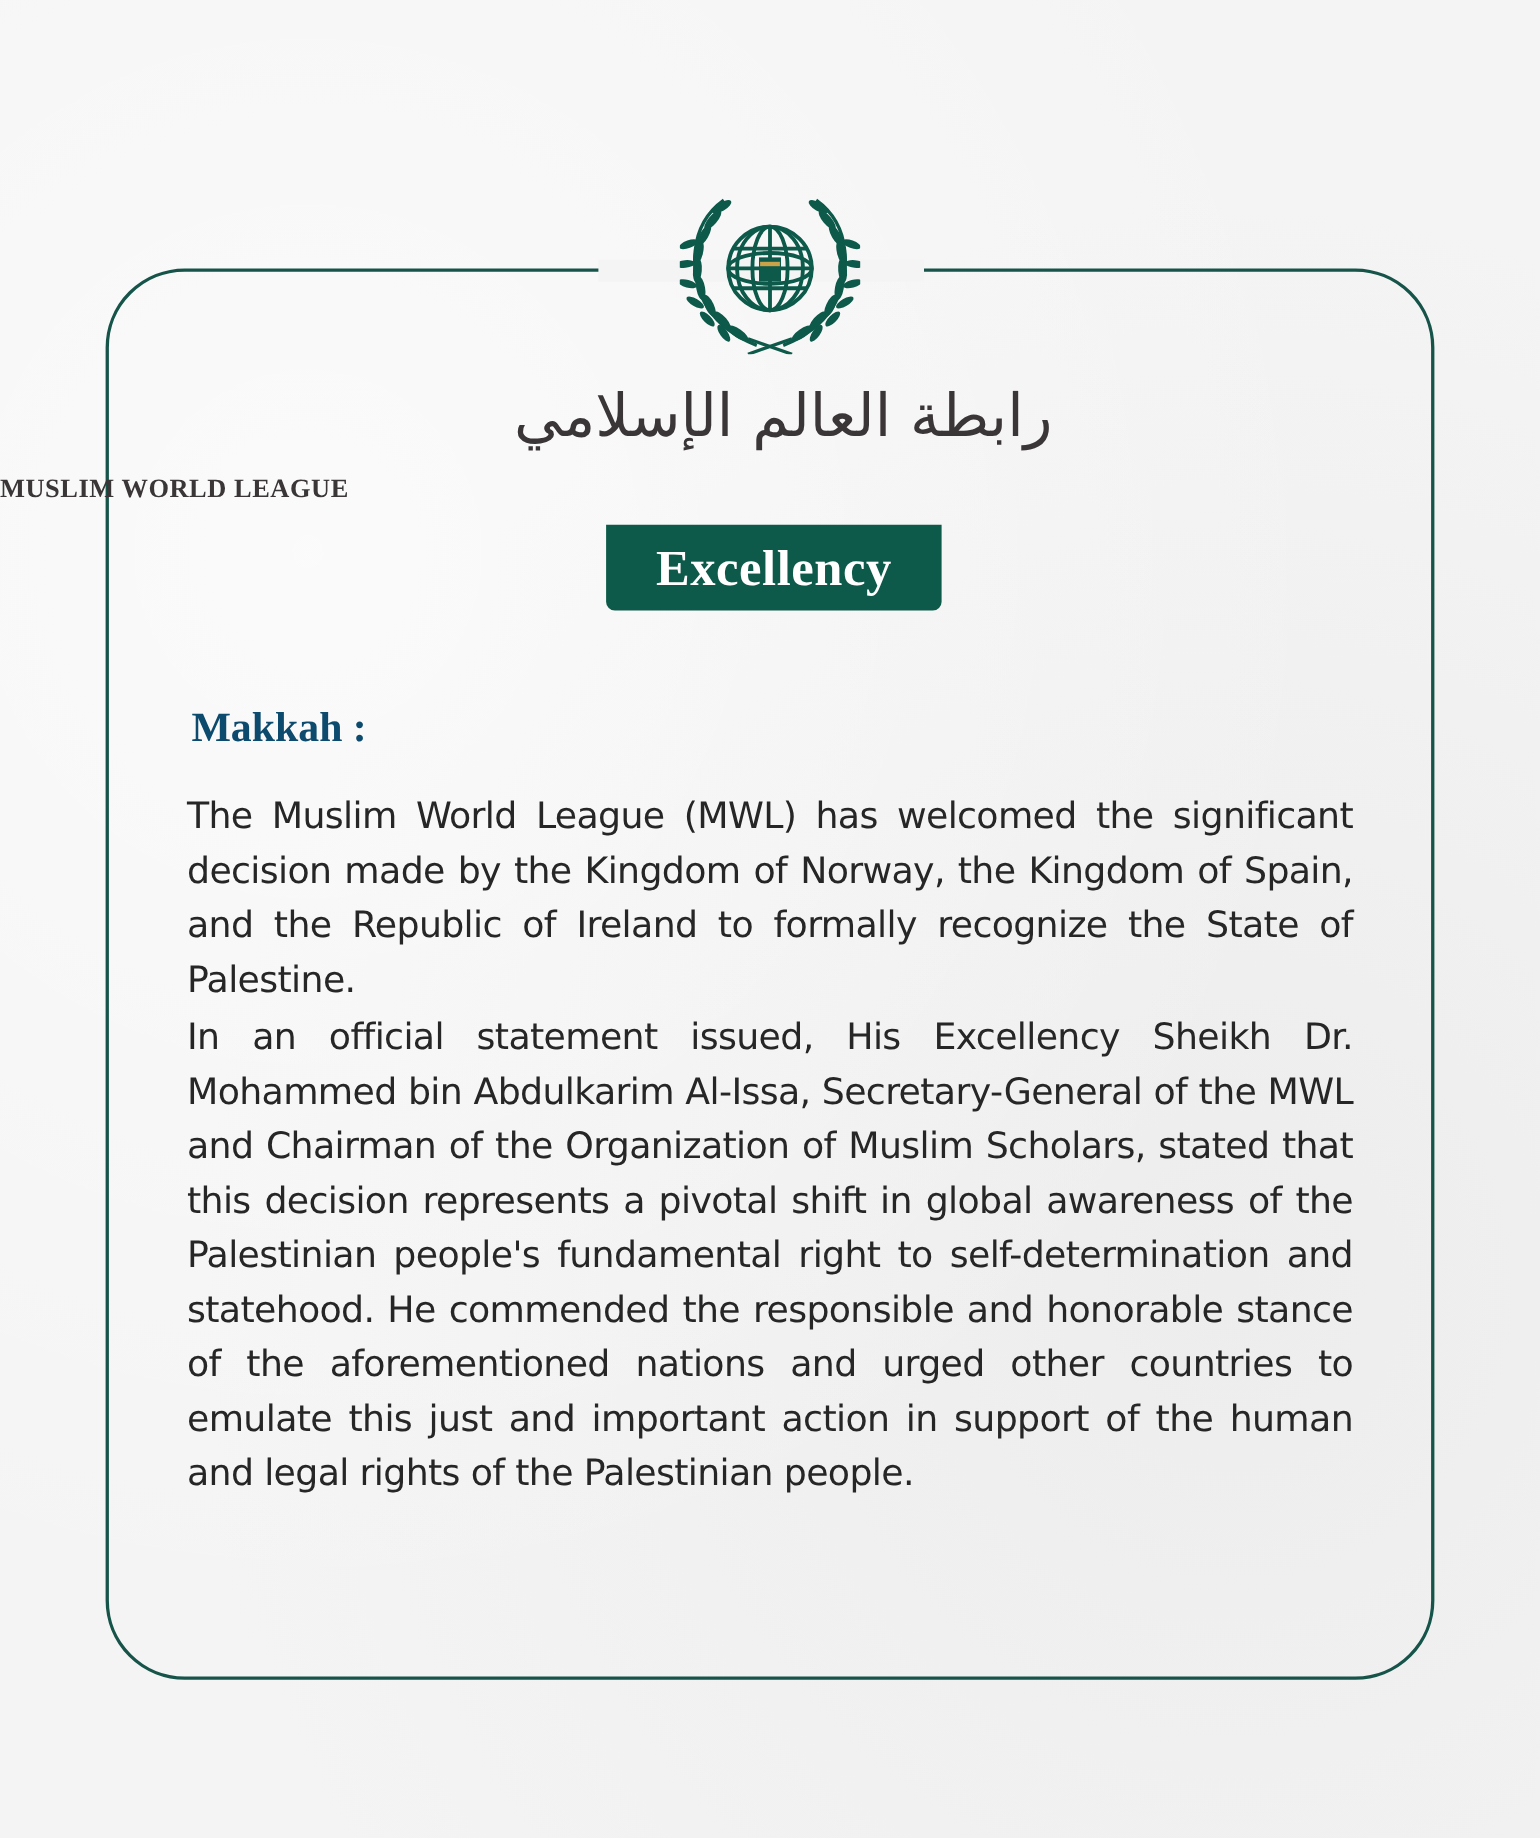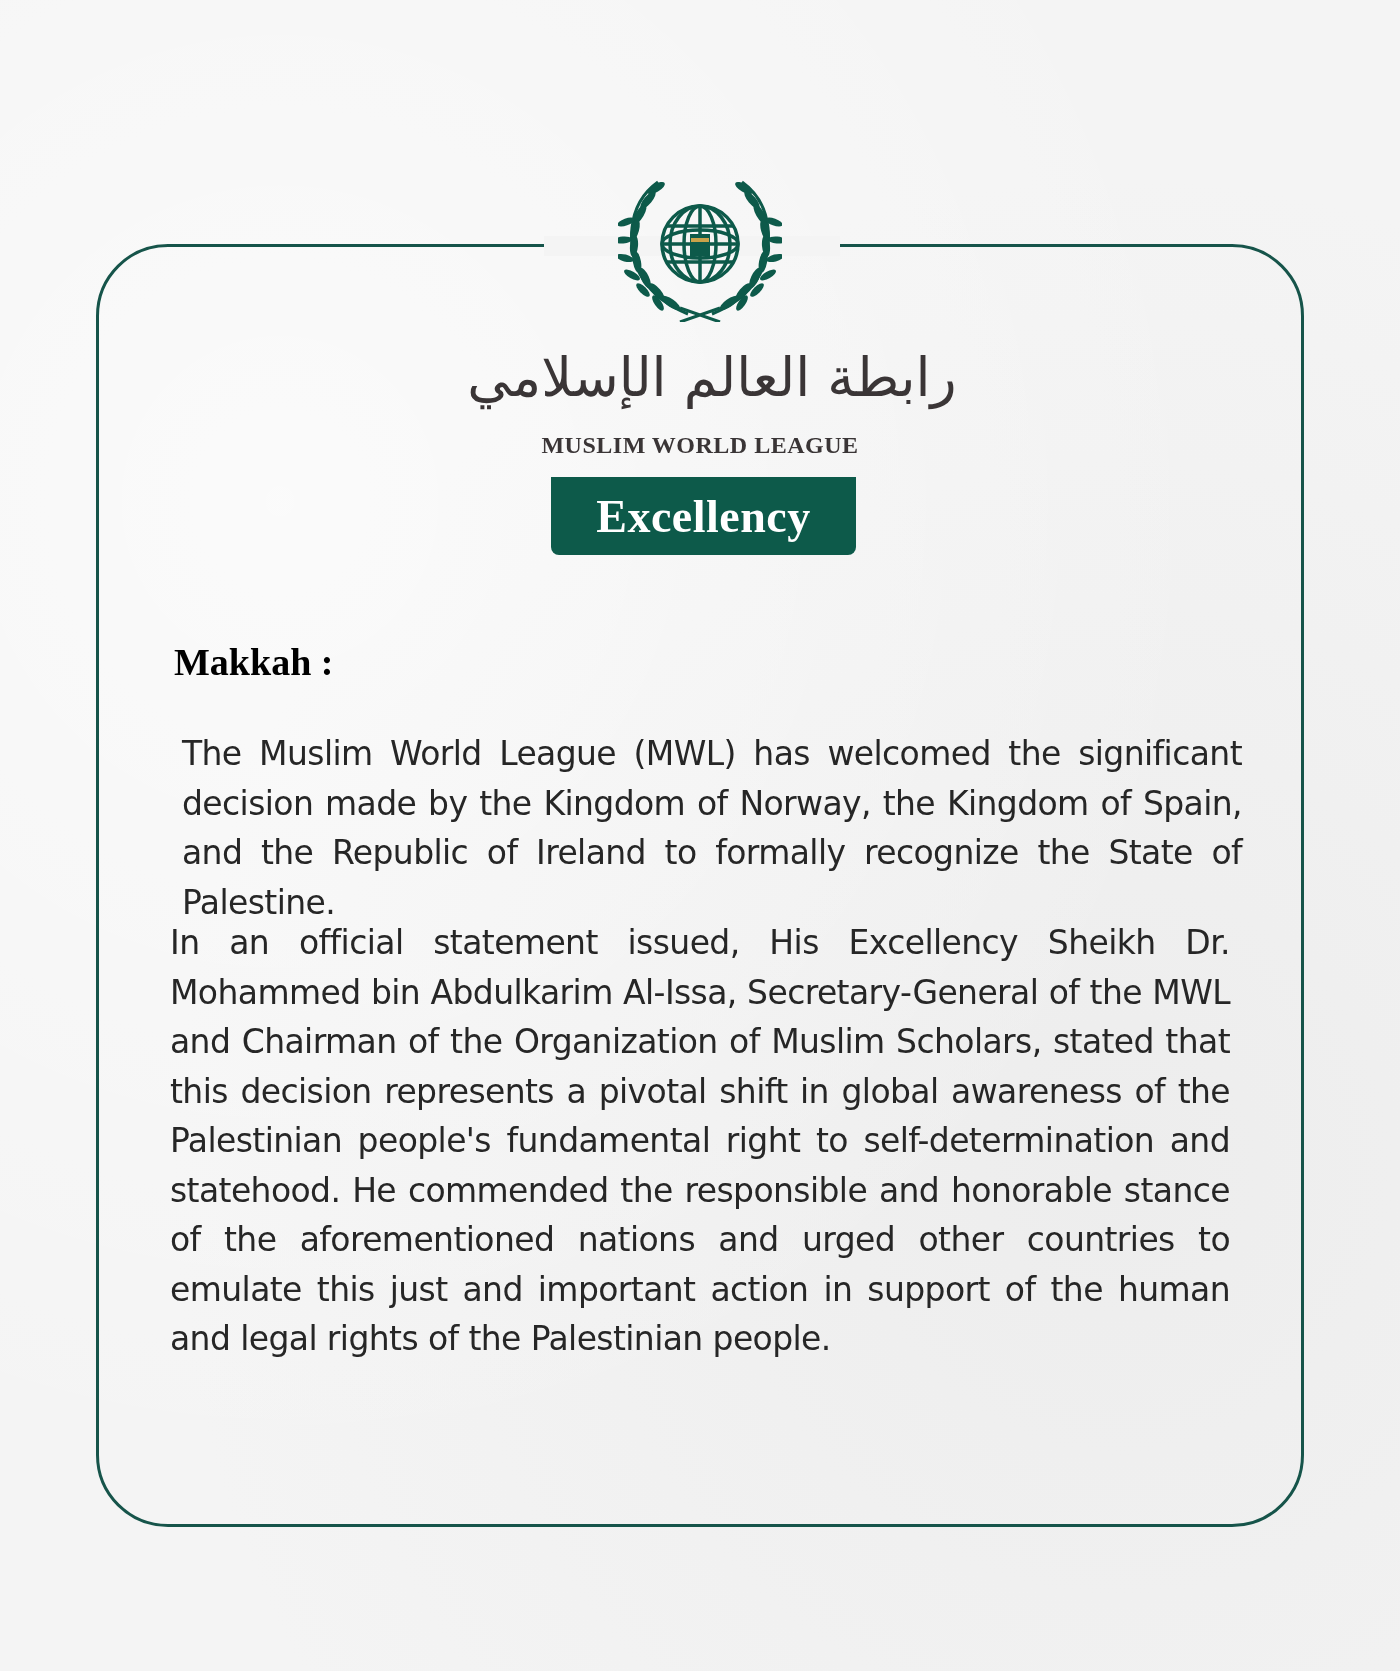--- a/index.html
+++ b/index.html
@@ -21,37 +21,37 @@
     }
     .logo {
       position: absolute; left: 618px; top: 178px; width: 164px; height: 144px;
     }
     .arabic {
       position: absolute; left: 12px; width: 1400px; top: 338px; text-align: center;
       font-family: "DejaVu Serif", serif; font-size: 54px; color: #3a3536;
       direction: rtl; line-height: 80px; letter-spacing: 1px;
     }
     .org-name {
-      position: absolute; left: 0; width: 1400px; top: 432px; text-align: center;
+      position: absolute; left: 0; width: 1400px; top: 432px; text-align: left;
       font-family: "Liberation Serif", serif; font-weight: bold; font-size: 24px;
       color: #3a3536; letter-spacing: 0.5px;
     }
     .badge {
       position: absolute; left: 551px; top: 477px; width: 305px; height: 78px;
       background: #0d5a4a; border-radius: 0 0 8px 8px;
       display: flex; align-items: center; justify-content: center;
     }
     .badge span {
       font-family: "Liberation Serif", serif; font-weight: bold; font-size: 46px;
       color: #ffffff; letter-spacing: 0.5px;
     }
     .dateline {
       position: absolute; left: 174px; top: 640px;
       font-family: "Liberation Serif", serif; font-weight: bold; font-size: 38px;
-      color: #000000;
+      color: #0c4a6e;
     }
     .para {
       position: absolute; left: 170px; width: 1060px;
       font-family: "DejaVu Sans", sans-serif; font-size: 33px; line-height: 49.5px;
       color: #262626; text-align: justify; letter-spacing: -0.6px;
     }
     .p1 { top: 717px; }
     .p2 { top: 918px; }
   </style>
 </head>
@@ -123,14 +123,14 @@
 
 <div class="arabic">رابطة العالم الإسلامي</div>
 <div class="org-name">MUSLIM WORLD LEAGUE</div>
 
 <div class="badge">
   <span>Excellency</span>
 </div>
 
 <div class="dateline">Makkah :</div>
 
-<p class="para p1" style="margin:12px">The Muslim World League (MWL) has welcomed the significant decision made by the Kingdom of Norway, the Kingdom of Spain, and the Republic of Ireland to formally recognize the State of Palestine.</p>
+<p class="para p1" style="margin:0">The Muslim World League (MWL) has welcomed the significant decision made by the Kingdom of Norway, the Kingdom of Spain, and the Republic of Ireland to formally recognize the State of Palestine.</p>
 <p class="para p2" style="margin:0">In an official statement issued, His Excellency Sheikh Dr. Mohammed bin Abdulkarim Al-Issa, Secretary-General of the MWL and Chairman of the Organization of Muslim Scholars, stated that this decision represents a pivotal shift in global awareness of the Palestinian people's fundamental right to self-determination and statehood. He commended the responsible and honorable stance of the aforementioned nations and urged other countries to emulate this just and important action in support of the human and legal rights of the Palestinian people.</p>
 
 </body></html>

